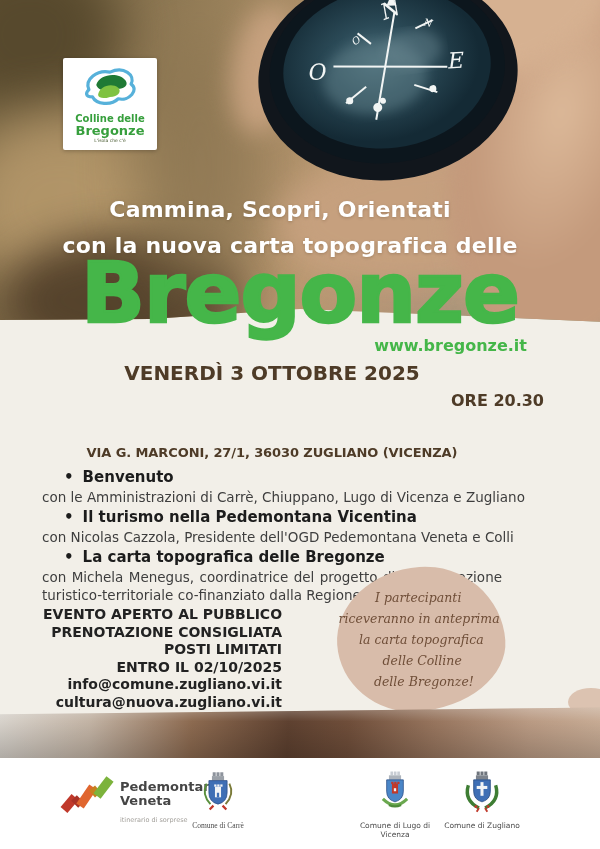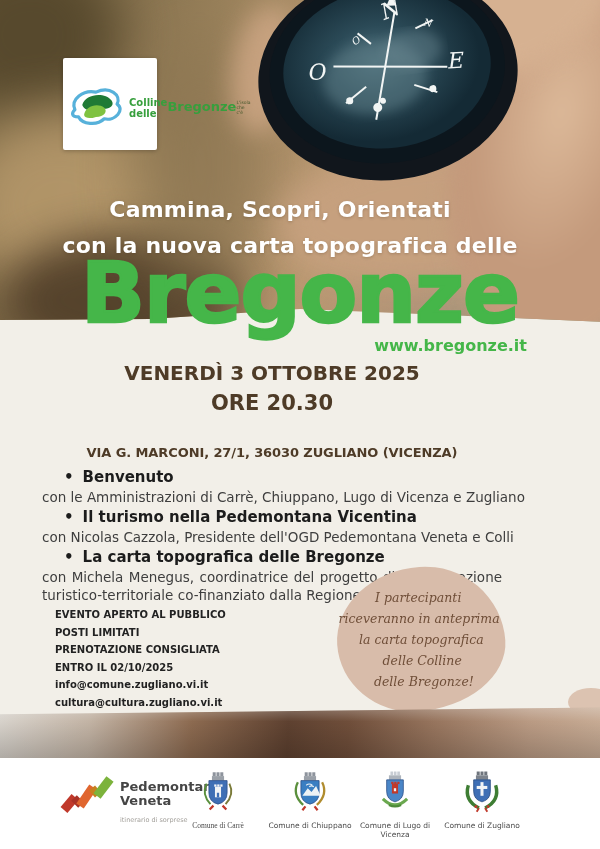--- a/index.html
+++ b/index.html
@@ -22,21 +22,21 @@
   .bk5{left:540px;top:-25px;width:90px;height:90px;background:#7d8a4f;filter:blur(18px);opacity:.7;}
   .hand-palm{left:275px;top:145px;width:310px;height:140px;background:#c7a17f;filter:blur(16px);transform:rotate(-5deg);opacity:.95;}
   .hand-main{left:455px;top:-80px;width:250px;height:440px;background:radial-gradient(closest-side at 40% 45%,#dcb999,#c49a7c 80%);filter:blur(9px);transform:rotate(14deg);}
   .hand-finger{left:405px;top:-60px;width:220px;height:130px;background:#d6b191;filter:blur(11px);transform:rotate(-28deg);}
   .hand-left{left:232px;top:5px;width:65px;height:130px;background:#cda684;filter:blur(12px);transform:rotate(9deg);opacity:.85;}
   .compass-wrap{position:absolute;left:243px;top:-52px;width:290px;height:272px;}
   
   .logo-card{
     position:absolute;left:63px;top:58px;width:94px;height:92px;background:#fff;
     z-index:5;border-radius:2px;box-shadow:0 1px 4px rgba(0,0,0,.25);
-    display:flex;align-items:center;padding-top:5px;box-sizing:border-box;
+    display:flex;flex-direction:column;align-items:center;padding-top:5px;box-sizing:border-box;
   }
   .logo-line1{color:#379f3d;font-weight:bold;font-size:10px;line-height:11px;margin-top:2px;}
   .logo-line2{color:#379f3d;font-weight:bold;font-size:13px;line-height:13px;}
   .logo-tag{color:#44562b;font-size:4.5px;margin-top:1px;}
   
   .headline{
     position:absolute;left:0;width:560px;text-align:center;color:#fff;z-index:6;
     font-weight:bold;font-size:22px;letter-spacing:.2px;
     text-shadow:0 1px 3px rgba(60,40,20,.25);
   }
@@ -47,31 +47,31 @@
     color:#45b649;font-size:84px;line-height:86px;font-weight:bold;letter-spacing:-1px;
     -webkit-text-stroke:2.5px #45b649;
   }
   .site-url{
     position:absolute;right:73px;top:336px;z-index:6;
     color:#45b649;font-weight:bold;font-size:16px;
   }
   
   .evt{position:absolute;left:0;width:544px;text-align:center;color:#4e3b27;font-weight:bold;z-index:2;}
   .evt-date{top:361px;font-size:20px;}
-  .evt-time{top:391px;font-size:21px;}
+  .evt-time{top:391px;font-size:16px;text-align:right;}
   .evt-venue{top:420px;font-size:17px;letter-spacing:-.2px;}
   .evt-addr{top:445px;font-size:13px;letter-spacing:-.1px;}
   
   .program{position:absolute;left:42px;top:468px;width:516px;z-index:2;color:#3e3e3e;}
   .p-item-title{display:flex;align-items:baseline;margin-left:22px;font-weight:bold;color:#1c1c1c;font-size:15px;line-height:19px;}
   .p-bullet{margin-right:9px;font-size:15px;color:#1c1c1c;}
   .p-detail{margin:1px 0 2px 0;font-size:13.5px;line-height:18px;}
   .p-detail.justify{text-align:justify;}
   
-  .contact{position:absolute;left:55px;top:606px;z-index:2;color:#222;font-weight:bold;font-size:10px;line-height:17.5px;}
+  .contact{position:absolute;left:43px;top:606px;z-index:2;color:#222;font-weight:bold;font-size:14px;line-height:17.5px;text-align:right;}
   
   .badge{
     position:absolute;left:337px;top:567px;width:168px;height:144px;z-index:2;
     background:#d8bcaa;border-radius:52% 48% 55% 45% / 50% 55% 45% 50%;
     transform:rotate(-4deg);
     display:flex;flex-direction:column;justify-content:center;align-items:center;
   }
   .badge div{
     transform:rotate(4deg);
     color:#6f4e38;font-family:"DejaVu Serif","Liberation Serif",serif;
@@ -189,25 +189,25 @@
     <p class="p-detail">con Nicolas Cazzola, Presidente dell'OGD Pedemontana Veneta e Colli</p>
     <div class="p-item-title">
       <span class="p-bullet">•</span>
       <span>La carta topografica delle Bregonze</span>
     </div>
     <p class="p-detail justify" style="width:460px">con Michela Menegus, coordinatrice del progetto di comunicazione turistico-territoriale co-finanziato dalla Regione Veneto</p>
   </div>
 
   <div class="contact">
     <div>EVENTO APERTO AL PUBBLICO</div>
+    <div>PRENOTAZIONE CONSIGLIATA</div>
     <div>POSTI LIMITATI</div>
-    <div>PRENOTAZIONE CONSIGLIATA</div>
     <div>ENTRO IL 02/10/2025</div>
     <div>info@comune.zugliano.vi.it</div>
-    <div>cultura@cultura.zugliano.vi.it</div>
+    <div>cultura@nuova.zugliano.vi.it</div>
   </div>
 
   <div class="badge">
     <div>I partecipanti</div>
     <div>riceveranno in anteprima</div>
     <div>la carta topografica</div>
     <div>delle Colline</div>
     <div>delle Bregonze!</div>
   </div>
   <div class="corner-blob"></div>
@@ -246,37 +246,20 @@
             <rect x="35" y="19" width="3" height="3" fill="#f2f4f6"></rect>
           <rect x="30.5" y="30" width="3" height="6" fill="#3f6fb5"></rect>
           <path d="M17 18 q-7 14 5 27" stroke="#5a8f3c" stroke-width="2.5" fill="none"></path>
           <path d="M47 18 q7 14 -5 27" stroke="#7a7a38" stroke-width="2.5" fill="none"></path>
           <path d="M26 47 l-5 5 M38 47 l5 5" stroke="#c0392b" stroke-width="3" fill="none"></path>
         </svg>
       </span>
       <div class="cap">Comune di Carrè</div>
     </div>
 
-    <div class="crest c2">
-      <span>
-        <svg width="50" height="44" viewBox="0 0 64 58">
-          <rect x="25" y="3" width="4" height="5" fill="#8d939c"></rect>
-            <rect x="30" y="3" width="4" height="5" fill="#8d939c"></rect>
-            <rect x="35" y="3" width="4" height="5" fill="#8d939c"></rect>
-          <rect x="24" y="8" width="16" height="6" fill="#9aa0a8"></rect>
-          <path d="M20 14 h24 v16 q0 12 -12 15 q-12 -3 -12 -15 z" fill="#3a7ec2" stroke="#2a4d86"></path>
-          <path d="M22 34 l7 -10 l5 5 l6 -8 l6 13 z" fill="#eef2f5"></path>
-          <path d="M27 20 q4 -3 8 0 M31 22 q3 -2 6 0" stroke="#eef2f5" stroke-width="1.5" fill="none"></path>
-          <path d="M16 16 q-8 16 7 30" stroke="#5a8f3c" stroke-width="3" fill="none"></path>
-          <path d="M48 16 q8 16 -7 30" stroke="#b08c2e" stroke-width="3" fill="none"></path>
-          <path d="M26 48 l-4 5 M38 48 l4 5" stroke="#c0392b" stroke-width="3" fill="none"></path>
-        </svg>
-      </span>
-      <div class="cap">Comune di Chiuppano</div>
-    </div>
 
     <div class="crest c3">
       <span>
         <svg width="50" height="44" viewBox="0 0 64 58">
           <rect x="26" y="2" width="3.5" height="5" fill="#c8cdd4"></rect>
             <rect x="30.5" y="2" width="3.5" height="5" fill="#c8cdd4"></rect>
             <rect x="35" y="2" width="3.5" height="5" fill="#c8cdd4"></rect>
           <rect x="24" y="7" width="16" height="6" fill="#aeb4bc"></rect>
           <path d="M21 13 h22 v15 q0 11 -11 14 q-11 -3 -11 -14 z" fill="#4a86c8" stroke="#2a4d86"></path>
           <rect x="28" y="18" width="8" height="13" fill="#c0392b"></rect>

